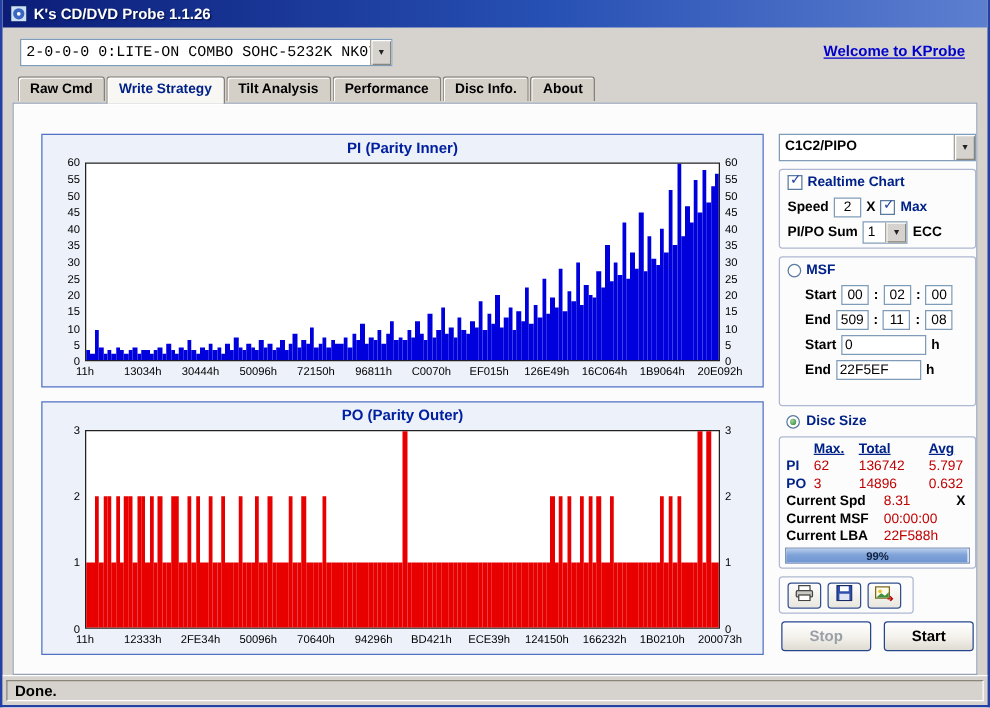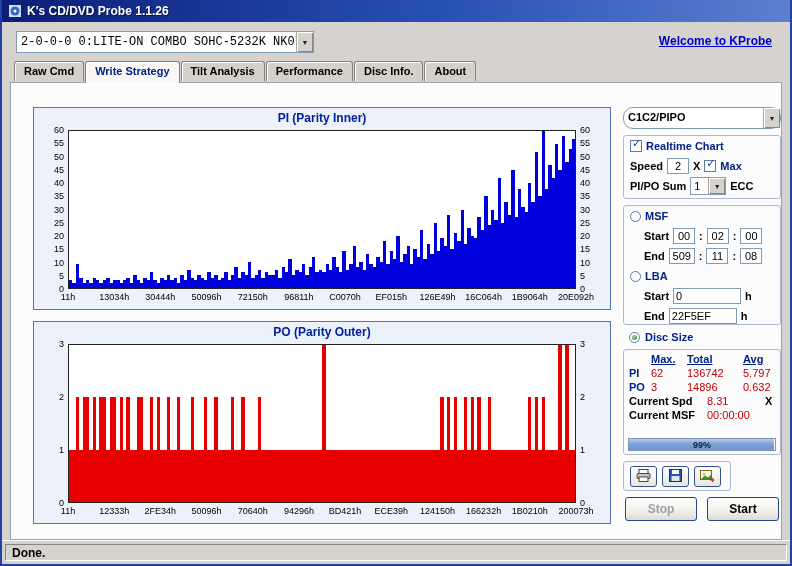--- a/index.html
+++ b/index.html
@@ -37,21 +37,21 @@
   .chart-title{text-align:center;font-weight:bold;font-size:12px;color:#0020a0;padding-top:3px;}
   .chart-grid{position:absolute;left:4px;right:4px;top:20px;bottom:4px;}
   .plot{position:absolute;left:30px;right:30px;top:2px;bottom:16px;background:#fff;border:1px solid #222;
     display:flex;align-items:flex-end;}
   .bar{flex:1;}
   .ylab{position:absolute;font-size:9px;width:26px;}
   .yl{text-align:right;} .yr{text-align:left;}
   .xlab{position:absolute;font-size:9px;transform:translateX(-50%);white-space:nowrap;}
   
   .panel{position:absolute;left:612px;top:24px;width:158px;height:422px;}
-  .mode-combo{position:absolute;left:0;top:0;right:0;border-radius:10px;}
+  .mode-combo{position:absolute;left:0;top:0;right:0;}
   .mode-combo .txt{font-weight:bold;}
   .group{position:absolute;left:0;right:0;border:1px solid #aeb8d2;border-radius:3px;background:#fcfcfd;}
   #grp-controls{top:28px;height:64px;}
   #grp-range{top:98px;height:120px;}
   .row{display:flex;align-items:center;gap:4px;padding:0 6px;height:20px;}
   .lbl{font-weight:bold;} .navy{color:#002288;}
   .cb{width:12px;height:12px;background:#fff;border:1px solid #5a7aa0;position:relative;display:inline-block;flex:0 0 auto;}
   .cb .check{position:absolute;left:1px;top:-4px;font-family:"DejaVu Sans",sans-serif;font-size:11px;font-weight:bold;color:#1c3f9e;}
   .radio{width:11px;height:11px;border-radius:50%;background:#fff;border:1px solid #5a7aa0;display:inline-block;position:relative;flex:0 0 auto;}
   .radio.sel::after{content:"";position:absolute;left:2px;top:2px;width:5px;height:5px;border-radius:50%;
@@ -538,24 +538,20 @@
           <input class="field w22" value="00" style="">
         </div>
         <div class="row indent">
           <span class="lbl">End</span>
           <input class="field w26" value="509" style="">
           <span class="lbl">:</span>
           <input class="field w22" value="11" style="">
           <span class="lbl">:</span>
           <input class="field w22" value="08" style="">
         </div>
-        <div class="row">
-          <span class="radio"></span>
-          <span class="lbl navy">LBA</span>
-        </div>
         <div class="row indent">
           <span class="lbl">Start</span>
           <input class="field w68" value="0" style="">
           <span class="lbl">h</span>
         </div>
         <div class="row indent">
           <span class="lbl">End</span>
           <input class="field w68" value="22F5EF" style="">
           <span class="lbl">h</span>
         </div>
@@ -584,20 +580,25 @@
           <span class="red">0.632</span>
         </div>
         <div class="cur-row">
           <span class="lbl">Current Spd</span>
           <span class="red">8.31</span>
           <span class="lbl">X</span>
         </div>
         <div class="cur-row">
           <span class="lbl">Current MSF</span>
           <span class="red">00:00:00</span>
+          <span></span>
+        </div>
+        <div class="cur-row">
+          <span class="lbl">Current LBA</span>
+          <span class="red">22F588h</span>
           <span></span>
         </div>
         <div class="pbar">
           <div class="pfill" style="width: 99%;"></div>
           <div class="plab">99%</div>
         </div>
       </div>
 
       <div id="iconbox">
         <span class="ibtn">

